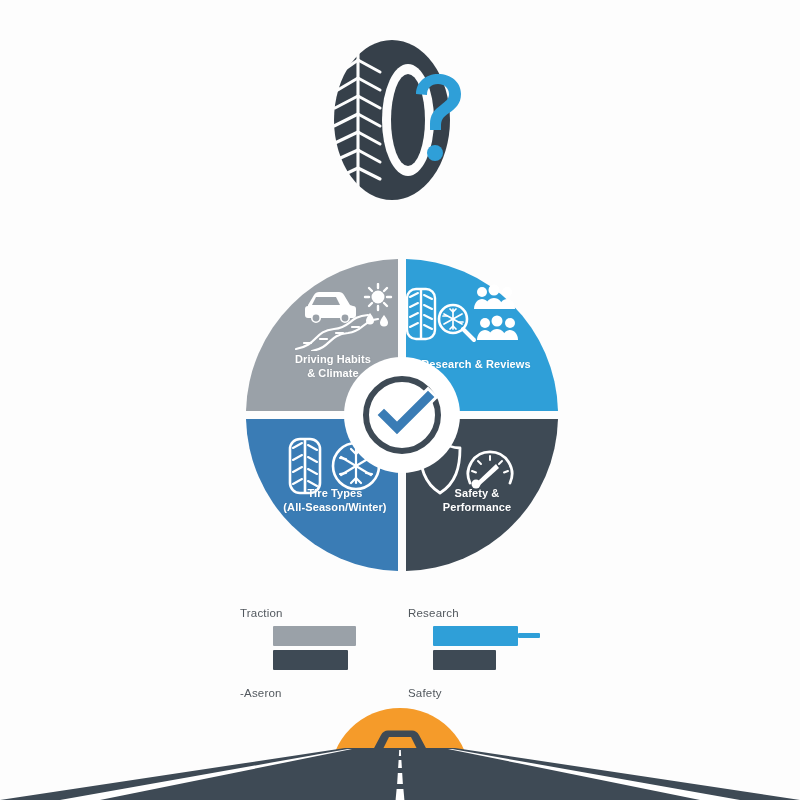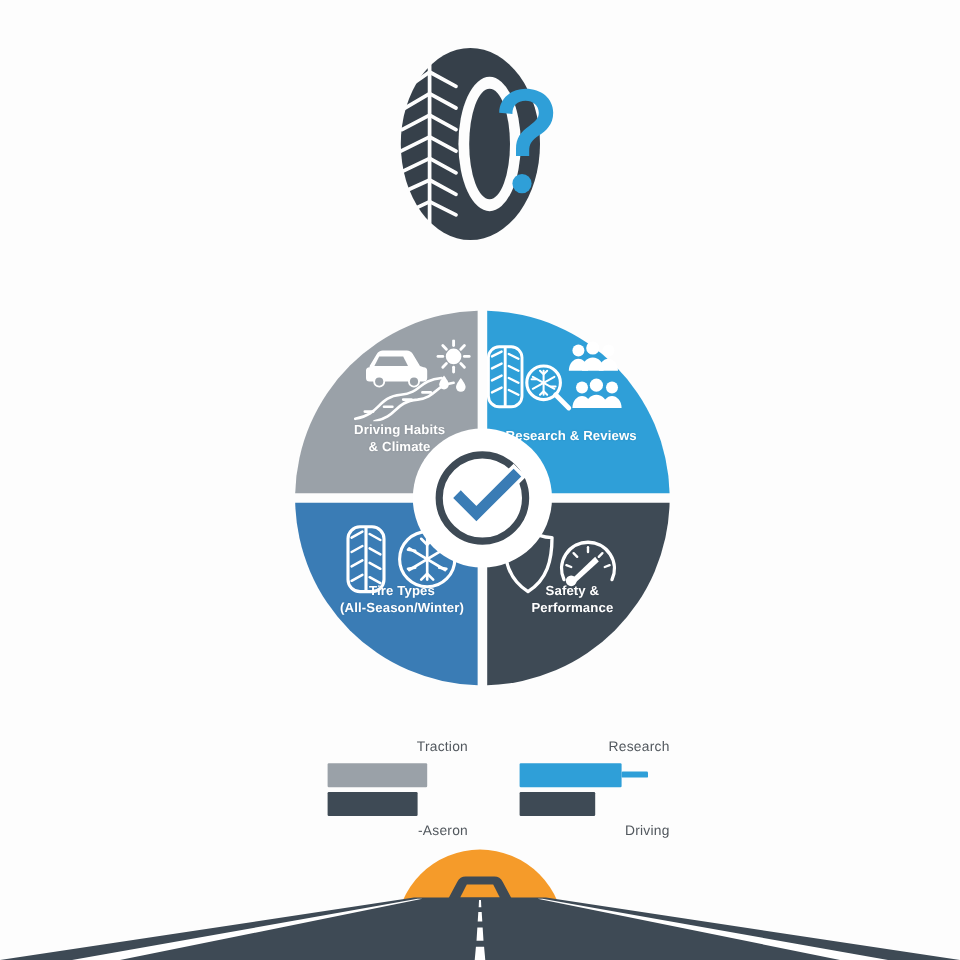--- a/index.html
+++ b/index.html
@@ -46,26 +46,26 @@
     border-radius:50%;background:#ffffff;
     box-shadow:0 0 0 6px #ffffff;
   }
 
   
   #bars{position:absolute;left:240px;top:600px;width:320px;height:95px;}
   .bar-group{position:absolute;top:0;width:150px;}
   #bar-group-0{left:0px;}
   #bar-group-1{left:168px;}
   .bar-title{
-    font-size:11.5px;color:#52585e;text-align:right;
-    width:100%;margin:17px 0 7px 0;font-weight:400;letter-spacing:.2px;
+    font-size:11.5px;color:#52585e;text-align:left;
+    width:100%;margin:7px 0 7px 0;font-weight:400;letter-spacing:.2px;
   }
   .bar-caption{
-    font-size:11.5px;color:#52585e;text-align:right;
-    width:100%;margin-top:5px;font-weight:400;letter-spacing:.2px;
+    font-size:11.5px;color:#52585e;text-align:left;
+    width:100%;margin-top:15px;font-weight:400;letter-spacing:.2px;
   }
   .bar-rows{position:relative;height:46px;}
   .bar{
     position:absolute;height:20px;border-radius:1px;
   }
   .bar.top{top:0;}
   .bar.bottom{top:24px;}
   .bar-tail{
     position:absolute;height:5px;top:7px;border-radius:1px;
   }
@@ -278,21 +278,21 @@
       <div class="bar-caption">-Aseron</div>
     </div>
 
     <div class="bar-group" id="bar-group-1">
       <div class="bar-title">Research</div>
       <div class="bar-rows">
         <div class="bar top" style="left:25px;width:85px;background:#2f9fd8;"></div>
         <div class="bar-tail" style="left:110px;width:22px;background:#2f9fd8;"></div>
         <div class="bar bottom" style="left:25px;width:63px;background:#3e4a55;"></div>
       </div>
-      <div class="bar-caption">Driving</div>
+      <div class="bar-caption">Safety</div>
     </div>
   </div>
 
   <div id="road-scene">
     <svg viewBox="0 0 800 100" width="800" height="100">
 
       <path d="M330 78 A70 70 0 0 1 470 78 Z" fill="#f59b2a"></path>
 
       <g fill="#3e4a55">
         <path d="M373 50 l8 -15 c1.5 -3 4 -4.5 7 -4.5 l24 0 c3 0 5.5 1.5 7 4.5 l8 15 l3.5 1 c2.5 0 4.5 2 4.5 4.5 l0 9 c0 2.5 -2 4.5 -4.5 4.5 l-57.5 0 c-2.5 0 -4.5 -2 -4.5 -4.5 l0 -9 c0 -2.5 2 -4.5 4.5 -4.5 z"></path>

